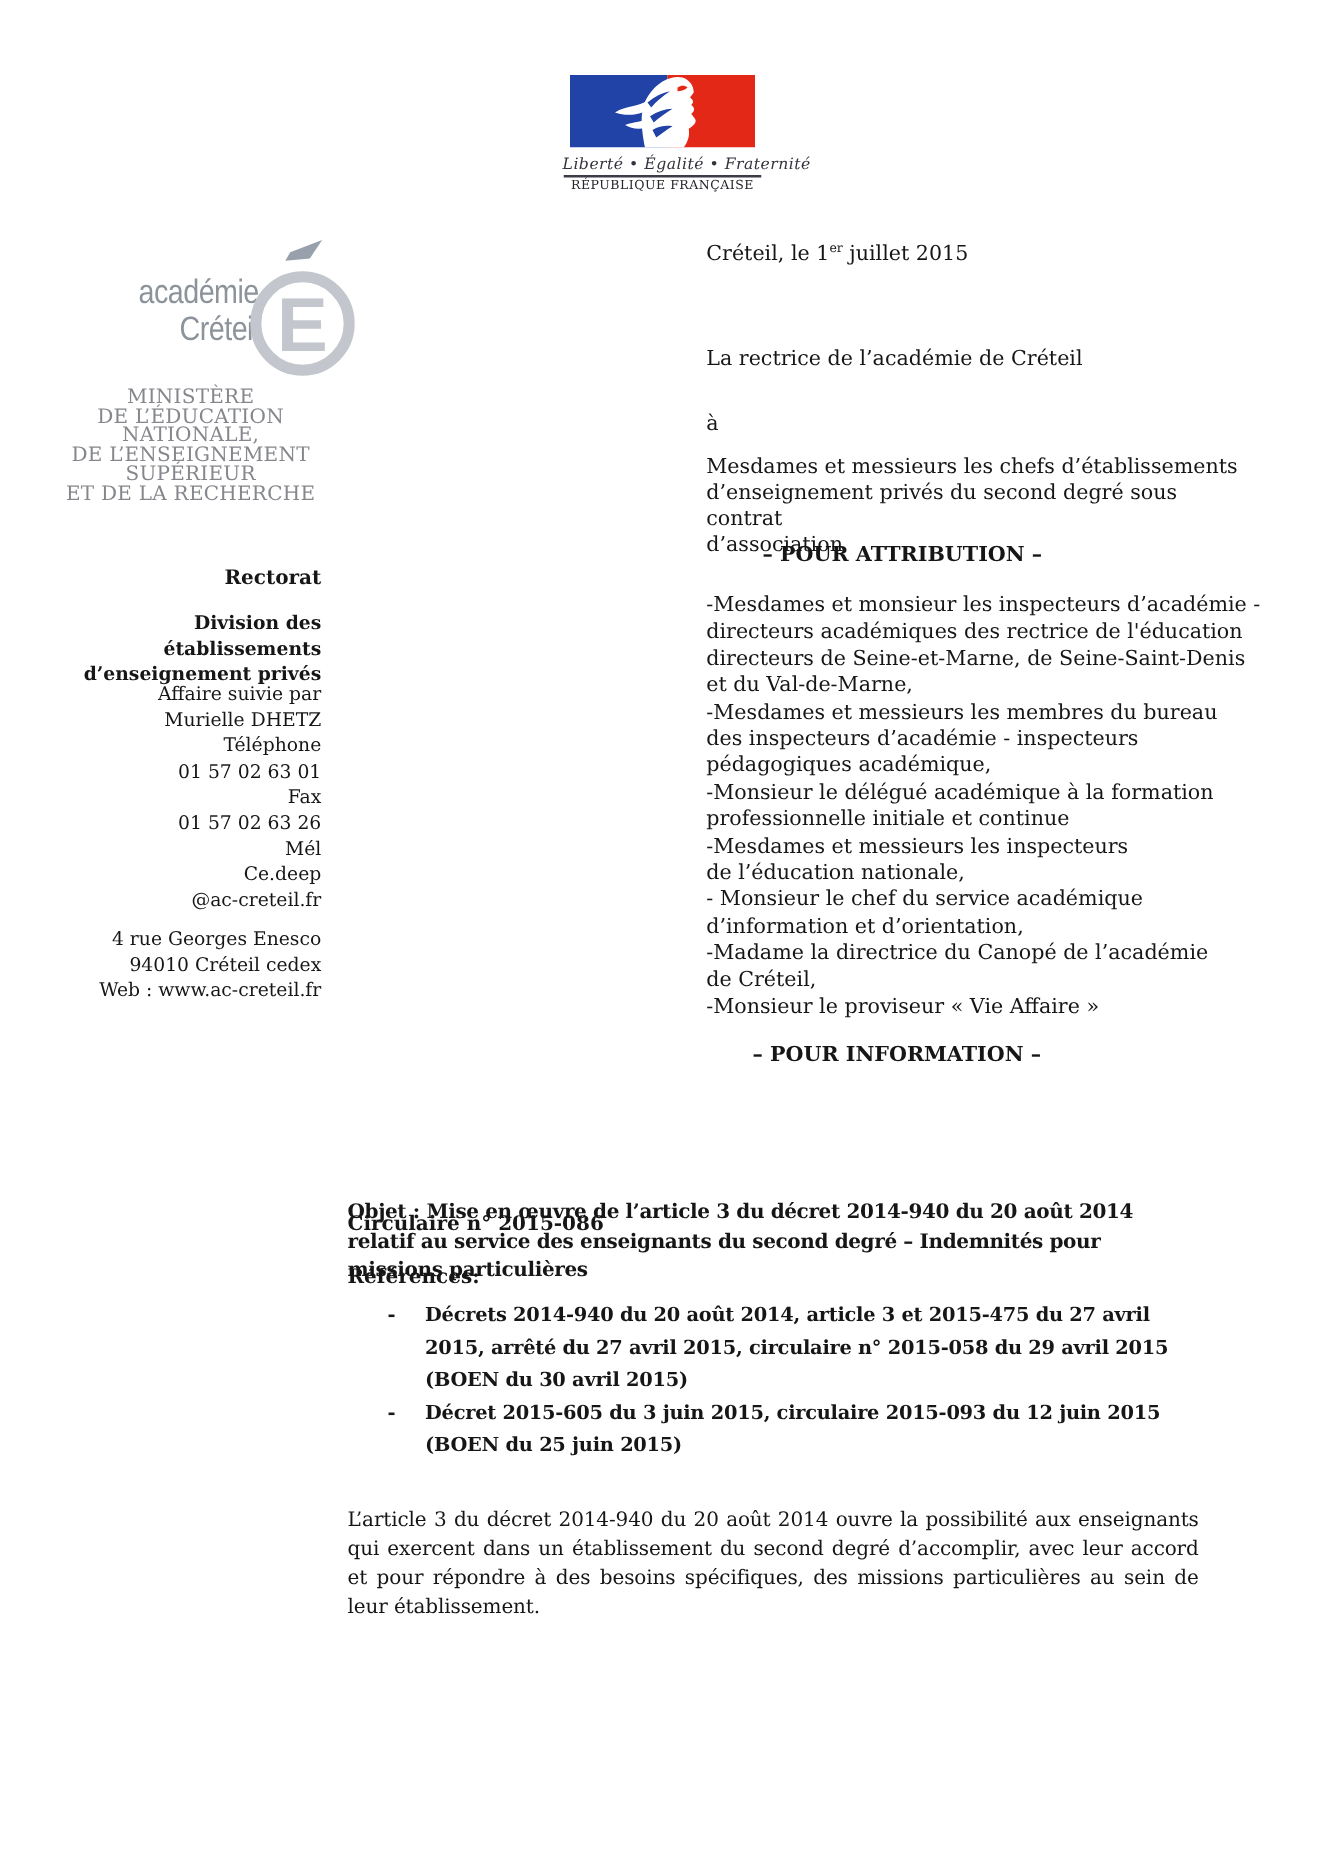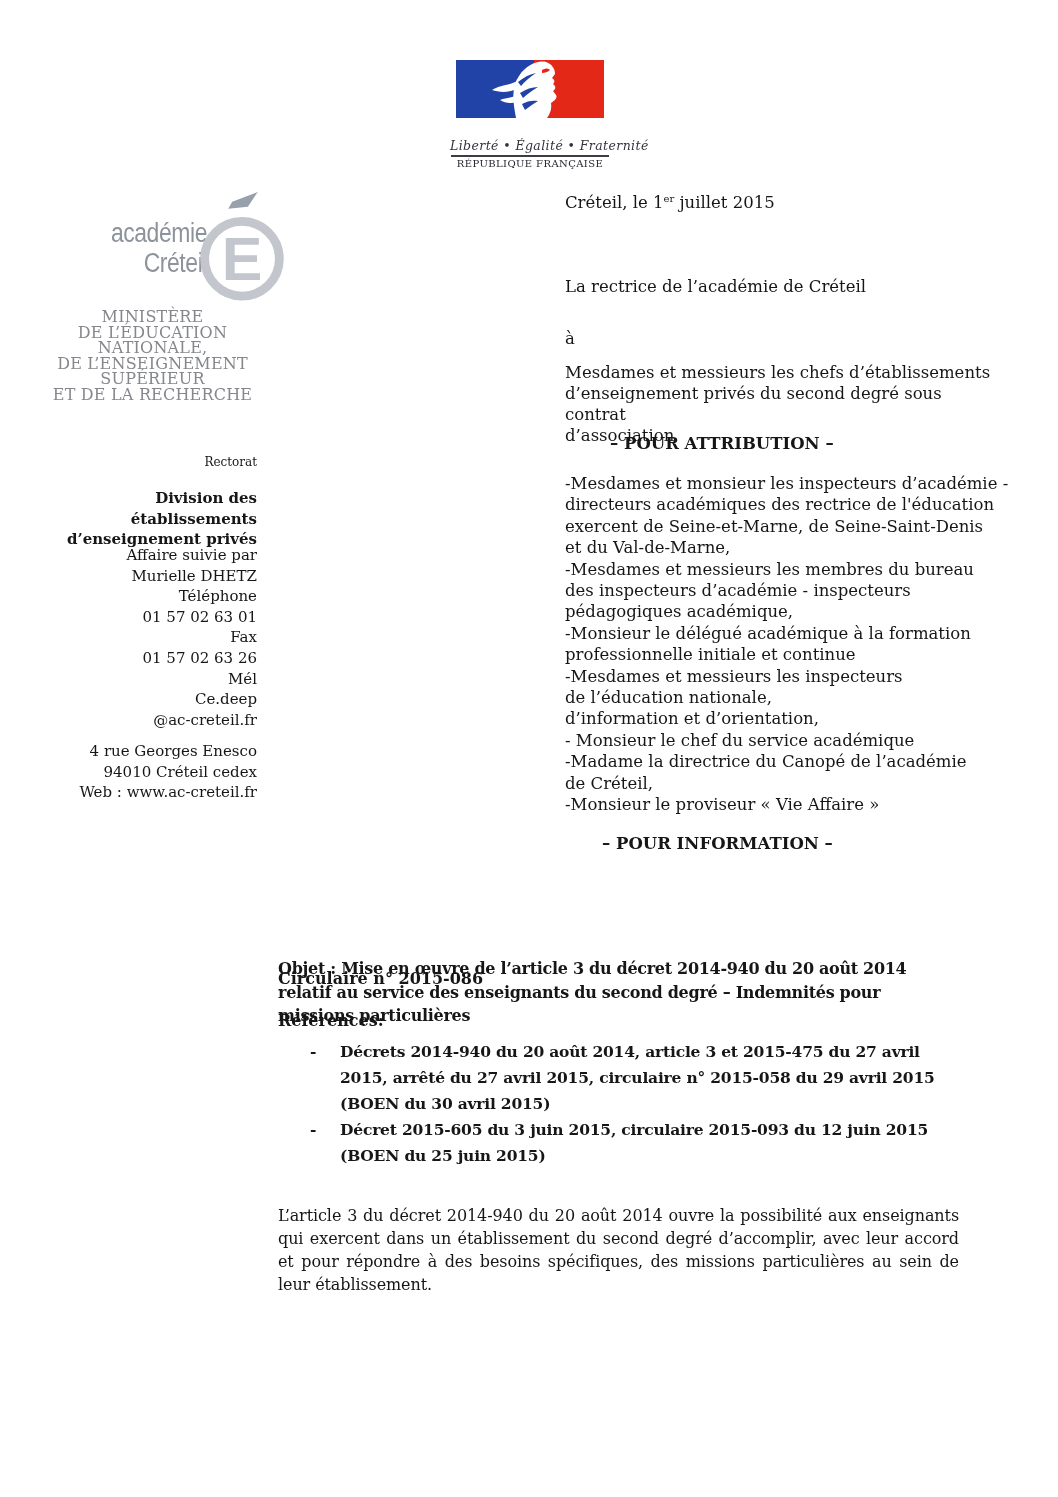--- a/index.html
+++ b/index.html
@@ -9,38 +9,38 @@
   }
   html,body{margin:0;padding:0;background:#e8e8e8;}
   .page{
     position:relative; width:1058px; height:1497px; margin:0 auto;
     background:#ffffff; overflow:hidden;
     font-family:"DejaVu Serif","Liberation Serif",serif; color:var(--ink);
   }
   
   .rf-block{position:absolute; left:450px; top:60px; width:160px; text-align:center;}
   .rf-flag{display:block; margin:0 auto; width:148px; height:58px;}
-  .rf-motto{font-style:italic; font-size:12.5px; color:#33333d; margin-top:20px; white-space:nowrap; letter-spacing:.4px;}
+  .rf-motto{font-style:italic; font-size:12.5px; color:#33333d; margin-top:5px; white-space:nowrap; letter-spacing:.4px;}
   .rf-rule{border-top:2px solid #3c3c46; margin:2px 1px 1px 1px;}
   .rf-republic{font-size:10px; color:#26262e; letter-spacing:.4px; white-space:nowrap;}
   
   .academy-name{
     position:absolute; left:85px; top:218px; width:122px; text-align:right;
     font-family:"Liberation Sans",sans-serif; font-size:27px; line-height:30px;
     color:var(--logo-gray); letter-spacing:-.5px;
     transform:scaleX(.85); transform-origin:100% 0;
   }
   .emblem{position:absolute; left:196px; top:190px; width:92px; height:114px;}
   .ministry{
     position:absolute; left:30px; top:309px; width:245px; text-align:center;
     font-size:16px; line-height:15.5px; color:var(--ministry-gray); letter-spacing:.2px;
   }
   
   .sender{position:absolute; left:40px; top:452px; width:217px; text-align:right; font-size:15px; line-height:20.6px;}
-  .sender .service{position:absolute; top:0; right:0; width:100%; font-weight:normal; font-size:12px;}
+  .sender .service{position:absolute; top:0; right:0; width:100%; font-weight:bold; font-size:16px;}
   .sender .division{position:absolute; top:36px; right:0; width:100%; font-weight:bold;}
   .sender .contact{position:absolute; top:93px; right:0; width:100%;}
   .sender .address{position:absolute; top:289px; right:0; width:100%;}
   
   .letter{position:absolute; left:565px; top:192px; width:436px; font-size:16.5px; line-height:21px;}
   .letter>div{position:absolute; left:0; width:100%;}
   .dateline{top:0;}
   .dateline sup{font-size:10px; vertical-align:super; line-height:0;}
   .author{top:84px;}
   .salutation{top:136px;}
@@ -127,31 +127,31 @@
     <div class="salutation">à</div>
     <div class="main-recipients">
       <div>Mesdames et messieurs les chefs d’établissements</div>
       <div>d’enseignement privés du second degré sous contrat</div>
       <div>d’association</div>
     </div>
     <div class="attribution">– POUR ATTRIBUTION –</div>
     <div class="info-recipients">
       <div>-Mesdames et monsieur les inspecteurs d’académie -</div>
       <div>directeurs académiques des rectrice de l'éducation</div>
-      <div>exercent de Seine-et-Marne, de Seine-Saint-Denis</div>
+      <div>directeurs de Seine-et-Marne, de Seine-Saint-Denis</div>
       <div>et du Val-de-Marne,</div>
       <div>-Mesdames et messieurs les membres du bureau</div>
       <div>des inspecteurs d’académie - inspecteurs</div>
       <div>pédagogiques académique,</div>
       <div>-Monsieur le délégué académique à la formation</div>
       <div>professionnelle initiale et continue</div>
       <div>-Mesdames et messieurs les inspecteurs</div>
       <div>de l’éducation nationale,</div>
+      <div>- Monsieur le chef du service académique</div>
       <div>d’information et d’orientation,</div>
-      <div>- Monsieur le chef du service académique</div>
       <div>-Madame la directrice du Canopé de l’académie</div>
       <div>de Créteil,</div>
       <div>-Monsieur le proviseur « Vie Affaire »</div>
     </div>
     <div class="information">– POUR INFORMATION –</div>
   </div>
 
   <div class="body-block">
     <div class="circ-num">Circulaire n° 2015-086</div>
     <div class="subject">Objet : Mise en œuvre de l’article 3 du décret 2014-940 du 20 août 2014 relatif au service des enseignants du second degré – Indemnités pour missions particulières</div>

